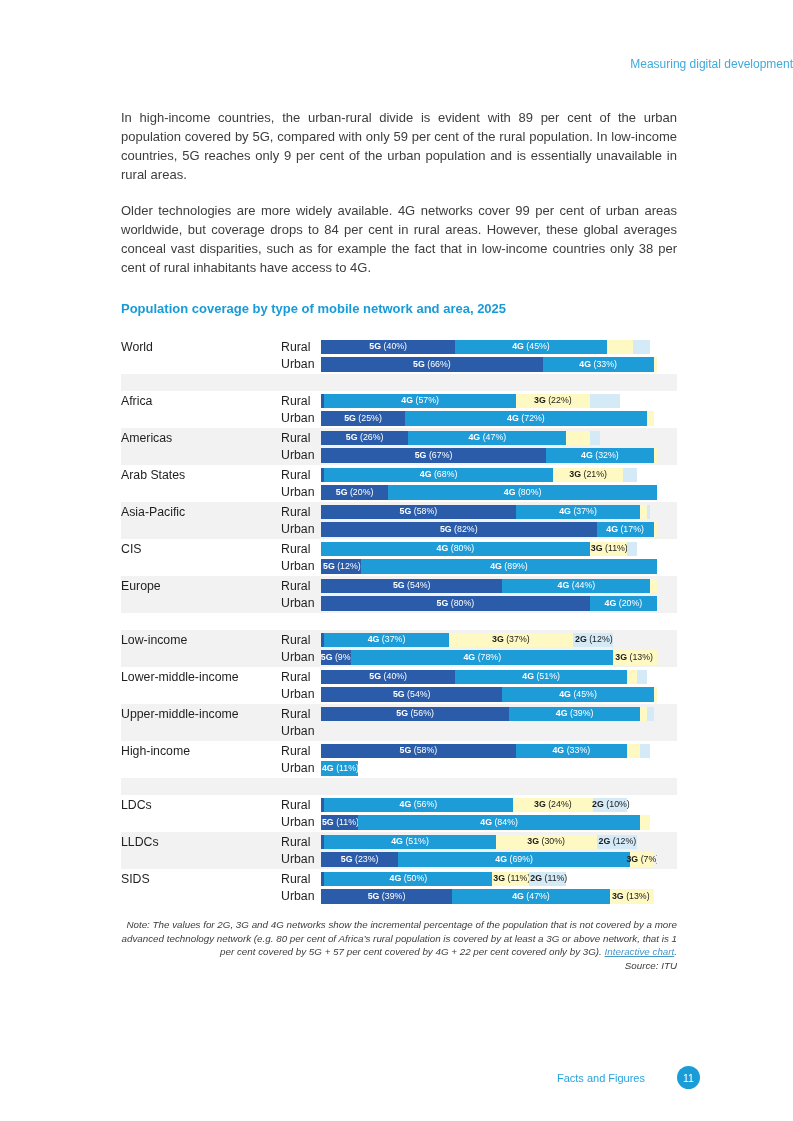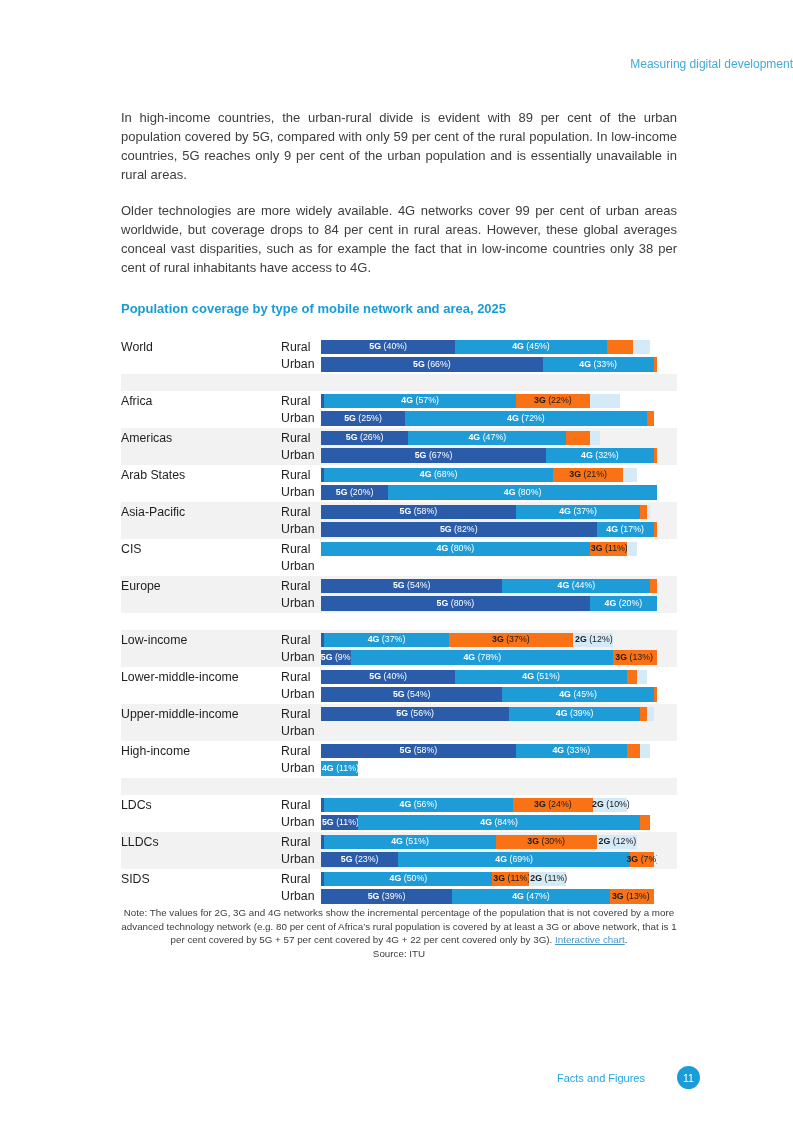--- a/index.html
+++ b/index.html
@@ -16,29 +16,29 @@
   .group{padding:1px 0;}
   .group.shaded, .spacer.shaded{background:#f2f2f2;}
   .spacer{height:17px;}
   .chart-row{display:flex;align-items:center;height:17.5px;}
   .region-cell{width:160px;font-size:12.3px;color:#1f1f1f;white-space:nowrap;}
   .area-cell{width:40px;font-size:12.3px;color:#1f1f1f;}
   .bar{width:336px;height:14.5px;display:flex;overflow:hidden;}
   .seg{min-width:0;height:100%;display:flex;align-items:center;justify-content:center;overflow:visible;}
   .seg-5G{background:#2b5ca9;}
   .seg-4G{background:#1e9cd8;}
-  .seg-3G{background:#f97316;}
+  .seg-3G{background:#fef9c3;}
   .seg-2G{background:#d5eaf7;}
   .seg-label{font-size:8.8px;white-space:nowrap;line-height:1;}
   .seg-5G .seg-label,.seg-4G .seg-label{color:#ffffff;}
   .seg-3G .seg-label,.seg-2G .seg-label{color:#1b1b1b;}
   .seg-label b{font-weight:700;}
   .seg-label.left{margin-right:auto;padding-left:2px;}
 
-  .note{font-size:9.8px;line-height:13.5px;color:#3d3d3d;margin-top:0;text-align:center;}
+  .note{font-size:9.8px;line-height:13.5px;color:#3d3d3d;margin-top:12px;text-align:right;font-style:italic;}
   .note a{color:#4796c6;text-decoration:underline;cursor:pointer;}
   .source-line{font-size:9.8px;line-height:13.5px;color:#3d3d3d;}
 
   .footer{position:absolute;top:1066px;right:93px;display:flex;align-items:center;}
   .footer-label{font-size:11px;color:#29a4db;margin-right:4px;}
   .page-badge{width:23px;height:23px;border-radius:50%;background:#199cd8;color:#ffffff;
         font-size:10.5px;display:flex;align-items:center;justify-content:center;margin-left:28px;}
 </style>
 </head>
 <body>
@@ -208,20 +208,28 @@
               </div>
               <div class="seg seg-3G" style="width: 11%;">
                 <span class="seg-label left"><b>3G</b>&nbsp;(11%)</span>
               </div>
               <div class="seg seg-2G" style="width: 3%;"></div>
             </div>
           </div>
           <div class="chart-row">
             <div class="region-cell"></div>
             <div class="area-cell">Urban</div>
+            <div class="bar">
+              <div class="seg seg-5G" style="width: 12%;">
+                <span class="seg-label left"><b>5G</b>&nbsp;(12%)</span>
+              </div>
+              <div class="seg seg-4G" style="width: 89%;">
+                <span class="seg-label"><b>4G</b>&nbsp;(89%)</span>
+              </div>
+            </div>
           </div>
         </div>
         <div class="group shaded">
           <div class="chart-row">
             <div class="region-cell">Europe</div>
             <div class="area-cell">Rural</div>
             <div class="bar">
               <div class="seg seg-5G" style="width: 54%;">
                 <span class="seg-label"><b>5G</b>&nbsp;(54%)</span>
               </div>

